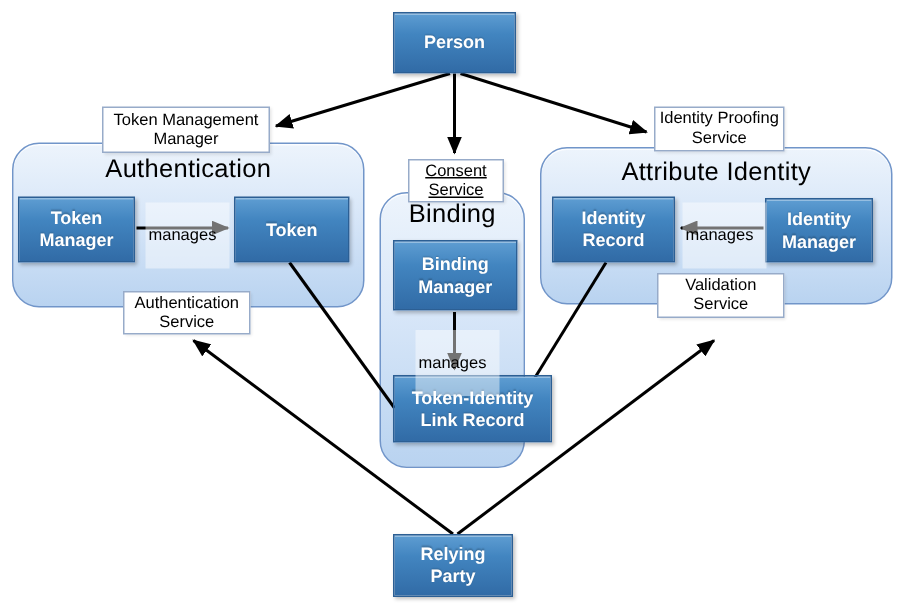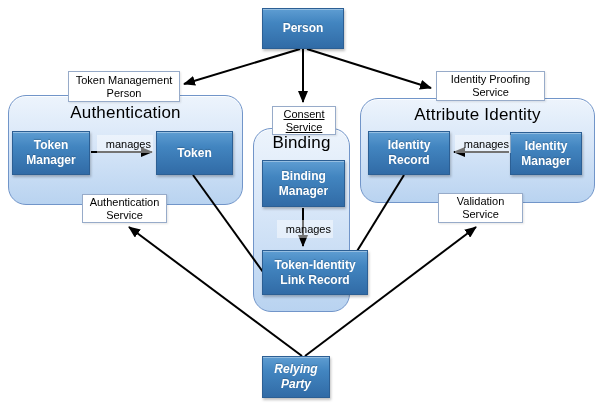--- a/index.html
+++ b/index.html
@@ -58,48 +58,48 @@
     font-size: 11px;
     text-align: center;
     line-height: 1.15;
     white-space: pre;
   }
   
   .edge-label {
     position: absolute;
     font-size: 11px;
     color: #000000;
-    text-align: right;
+    text-align: left;
     background: rgba(255,255,255,0.45);
-    padding: 3px 2px;
+    padding: 16px 2px;
   }
   svg.edges { position: absolute; left: 0; top: 0; }
 
   
   #c-auth    { left: 8px;   top: 95px;  width: 235px; height: 110px; }
   #c-auth .container-title { padding-top: 7px; }
   #c-bind    { left: 253px; top: 128px; width: 97px;  height: 184px; }
   #c-bind .container-title { padding-top: 4px; }
   #c-aa      { left: 360px; top: 98px;  width: 235px; height: 105px; }
   #c-aa .container-title   { padding-top: 6px; }
 
   #n-person  { left: 262px; top: 8px;   width: 82px; height: 41px; }
   #n-tm      { left: 12px;  top: 131px; width: 78px; height: 44px; }
   #n-token   { left: 156px; top: 131px; width: 77px; height: 44px; }
   #n-ir      { left: 368px; top: 131px; width: 82px; height: 44px; }
   #n-im      { left: 510px; top: 132px; width: 72px; height: 43px; }
   #n-bm      { left: 262px; top: 160px; width: 83px; height: 47px; }
   #n-tilr    { left: 262px; top: 250px; width: 106px; height: 45px; }
-  #n-rp      { left: 262px; top: 356px; width: 68px; height: 42px; font-style: italic; }
+  #n-rp      { left: 262px; top: 356px; width: 80px; height: 42px; }
 
   #s-tms     { left: 68px;  top: 71px;  width: 112px; height: 31px; }
   #s-consent { left: 272px; top: 106px; width: 64px;  height: 29px; text-decoration: underline; }
-  #s-ips     { left: 436px; top: 71px;  width: 109px;  height: 30px; }
+  #s-ips     { left: 436px; top: 71px;  width: 87px;  height: 30px; }
   #s-auth    { left: 82px;  top: 194px; width: 85px;  height: 29px; }
-  #s-valid   { left: 438px; top: 193px; width: 85px;  height: 30px; }
+  #s-valid   { left: 438px; top: 182px; width: 85px;  height: 30px; }
 
   #l-manages-1 { left: 97px;  top: 135px; width: 52px; }
   #l-manages-2 { left: 455px; top: 135px; width: 52px; }
   #l-manages-3 { left: 277px; top: 220px; width: 52px; }
 </style>
 </head>
 <body>
 
 <div class="canvas">
 
@@ -157,21 +157,21 @@
     <span>Token-Identity
 Link Record</span>
   </div>
   <div class="node" id="n-rp">
     <span>Relying
 Party</span>
   </div>
 
   <div class="service" id="s-tms">
     <span>Token Management
-Person</span>
+Manager</span>
   </div>
   <div class="service" id="s-consent">
     <span>Consent
 Service</span>
   </div>
   <div class="service" id="s-ips">
     <span>Identity Proofing
 Service</span>
   </div>
   <div class="service" id="s-auth">

